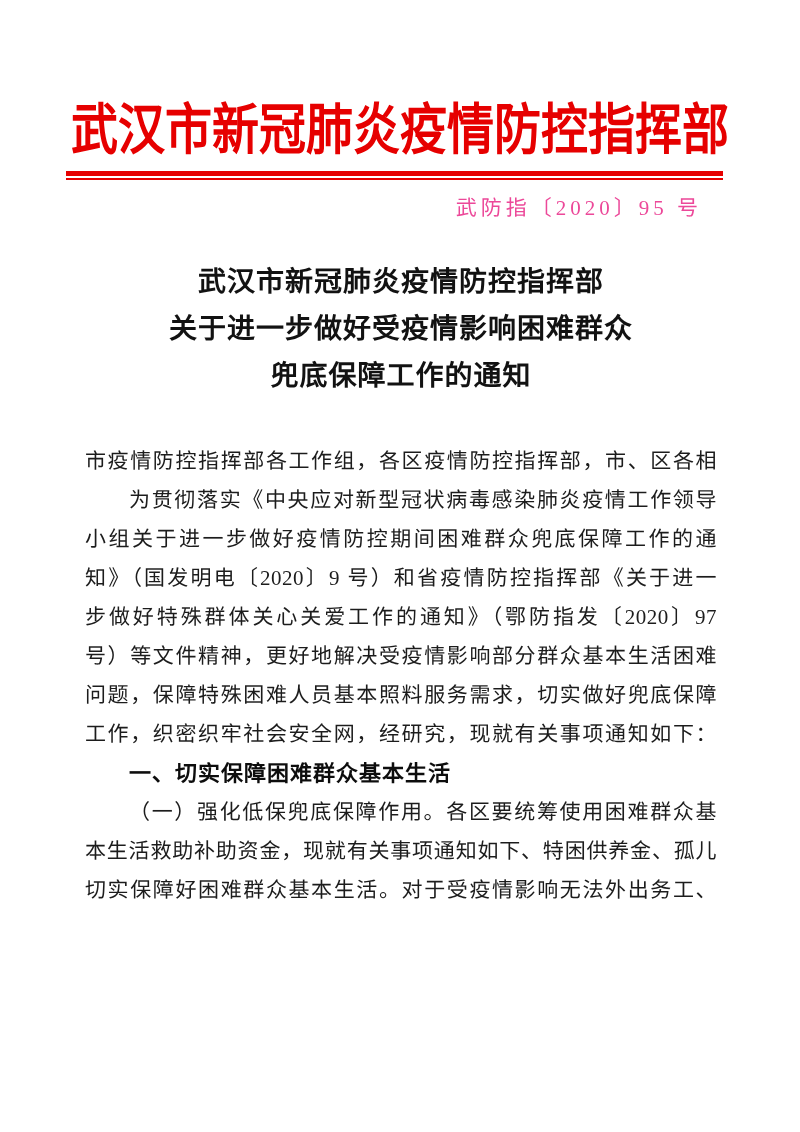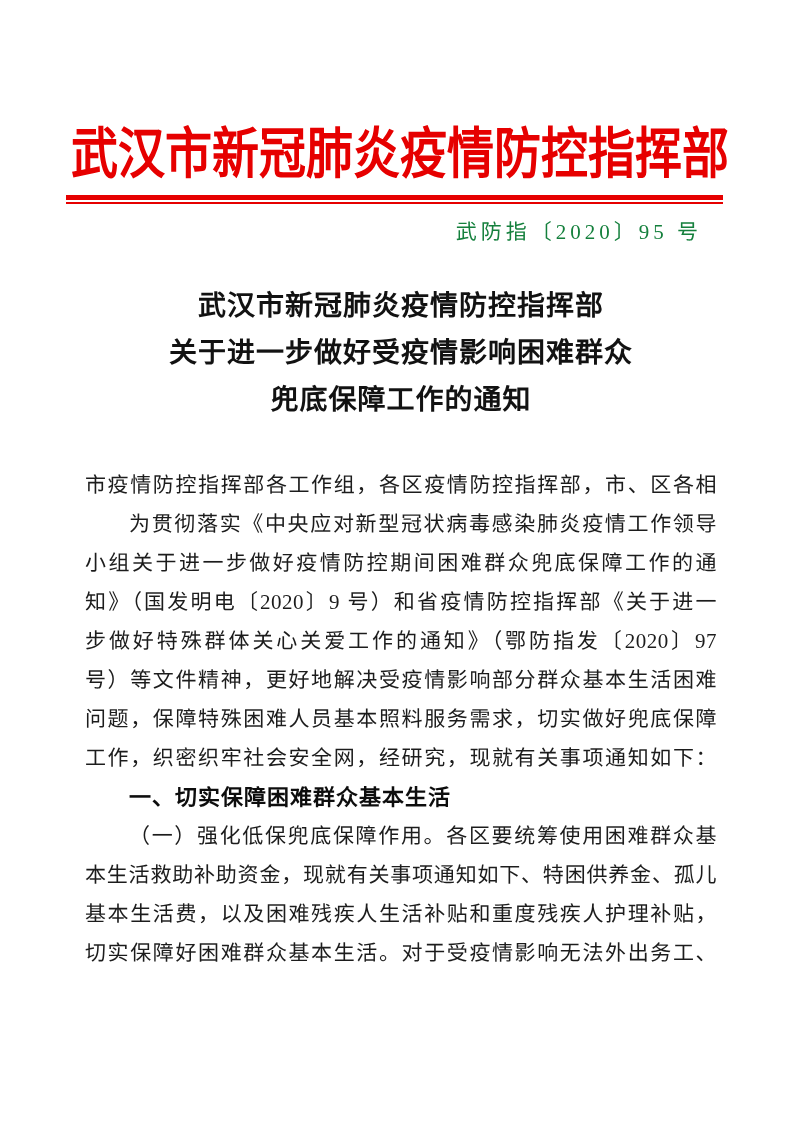--- a/index.html
+++ b/index.html
@@ -8,21 +8,20 @@
     --ink:#1c1c1c;
   }
   html,body{margin:0;padding:0;background:#ffffff;}
   .page{
     position:relative;
     width:800px;height:981px;
     background:#ffffff;
     overflow:hidden;
     font-family:"Liberation Serif","DejaVu Serif",serif;
     color:var(--ink);
-    margin-top:24px;
   }
   
   .agency-header{
     position:absolute;top:98px;left:40px;width:720px;
     height:64px;line-height:64px;
     text-align:center;
     font-size:47px;font-weight:bold;
     color:var(--red);
     letter-spacing:0px;
     transform:scaleY(1.18);
@@ -31,21 +30,21 @@
   }
   .rule{position:absolute;background:var(--red);}
   .rule-top-thick{left:66px;top:171px;width:657px;height:5px;}
   .rule-top-thin{left:66px;top:178px;width:657px;height:2px;}
   .rule-bottom-thin{left:77px;top:1019px;width:647px;height:2px;background:var(--light-red);}
   .rule-bottom-thick{left:77px;top:1023px;width:647px;height:5px;}
 
   .doc-number{
     position:absolute;top:191px;right:98px;
     font-size:21px;letter-spacing:4px;
-    color:#15803d;white-space:nowrap;
+    color:#ec4899;white-space:nowrap;
   }
 
   .title{
     position:absolute;top:258px;left:85px;width:632px;
     text-align:center;font-weight:bold;font-size:28px;color:#121212;
   }
   .title-line{height:47px;line-height:47px;letter-spacing:1px;white-space:nowrap;}
 
   .body-col{
     position:absolute;top:442px;left:85px;width:632px;
@@ -92,20 +91,19 @@
       <div class="body-line justify indent">为贯彻落实《中央应对新型冠状病毒感染肺炎疫情工作领导</div>
       <div class="body-line justify">小组关于进一步做好疫情防控期间困难群众兜底保障工作的通</div>
       <div class="body-line justify">知》（国发明电〔2020〕9 号）和省疫情防控指挥部《关于进一</div>
       <div class="body-line justify">步做好特殊群体关心关爱工作的通知》（鄂防指发〔2020〕97</div>
       <div class="body-line justify">号）等文件精神，更好地解决受疫情影响部分群众基本生活困难</div>
       <div class="body-line justify">问题，保障特殊困难人员基本照料服务需求，切实做好兜底保障</div>
       <div class="body-line justify">工作，织密织牢社会安全网，经研究，现就有关事项通知如下：</div>
       <div class="body-line indent heading">一、切实保障困难群众基本生活</div>
       <div class="body-line justify indent">（一）强化低保兜底保障作用。各区要统筹使用困难群众基</div>
       <div class="body-line justify">本生活救助补助资金，现就有关事项通知如下、特困供养金、孤儿</div>
-      <div class="body-line justify">基本生活费，以及困难残疾人生活补贴和重度残疾人护理补贴，</div>
       <div class="body-line justify">切实保障好困难群众基本生活。对于受疫情影响无法外出务工、</div>
     </div>
 
   <div class="rule rule-bottom-thin"></div>
   <div class="rule rule-bottom-thick"></div>
 
 </div>
 
 </body></html>

